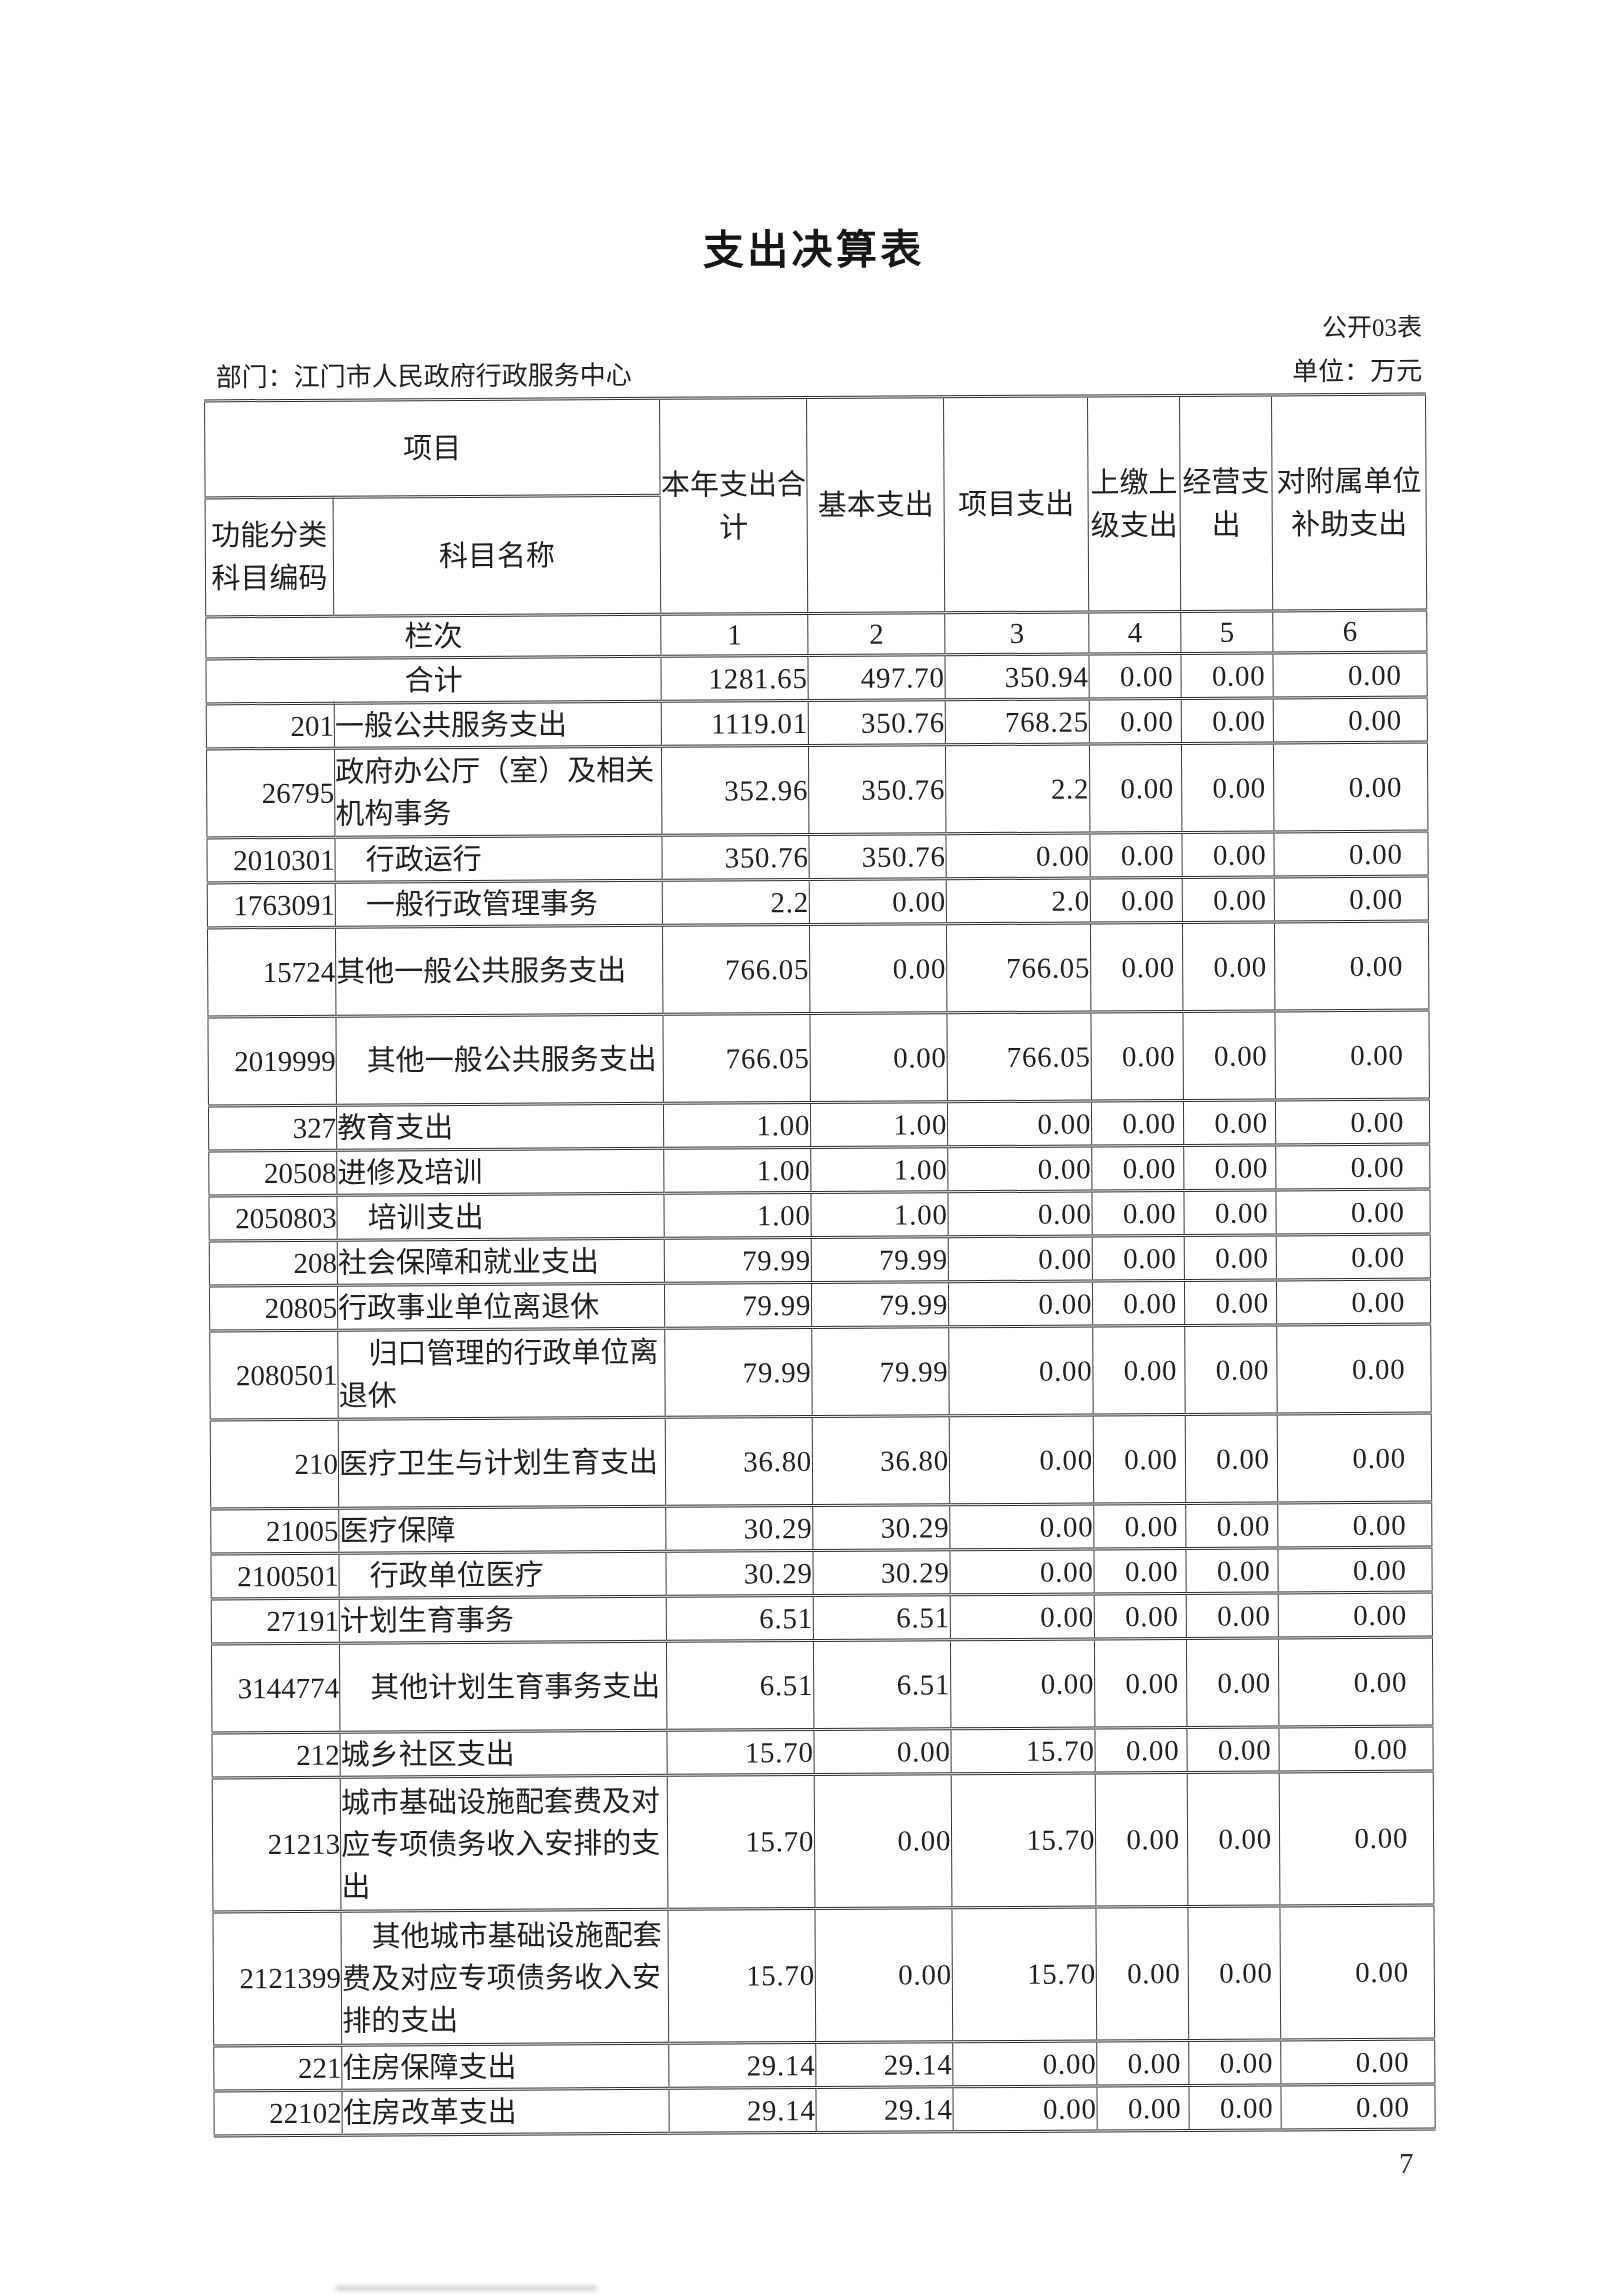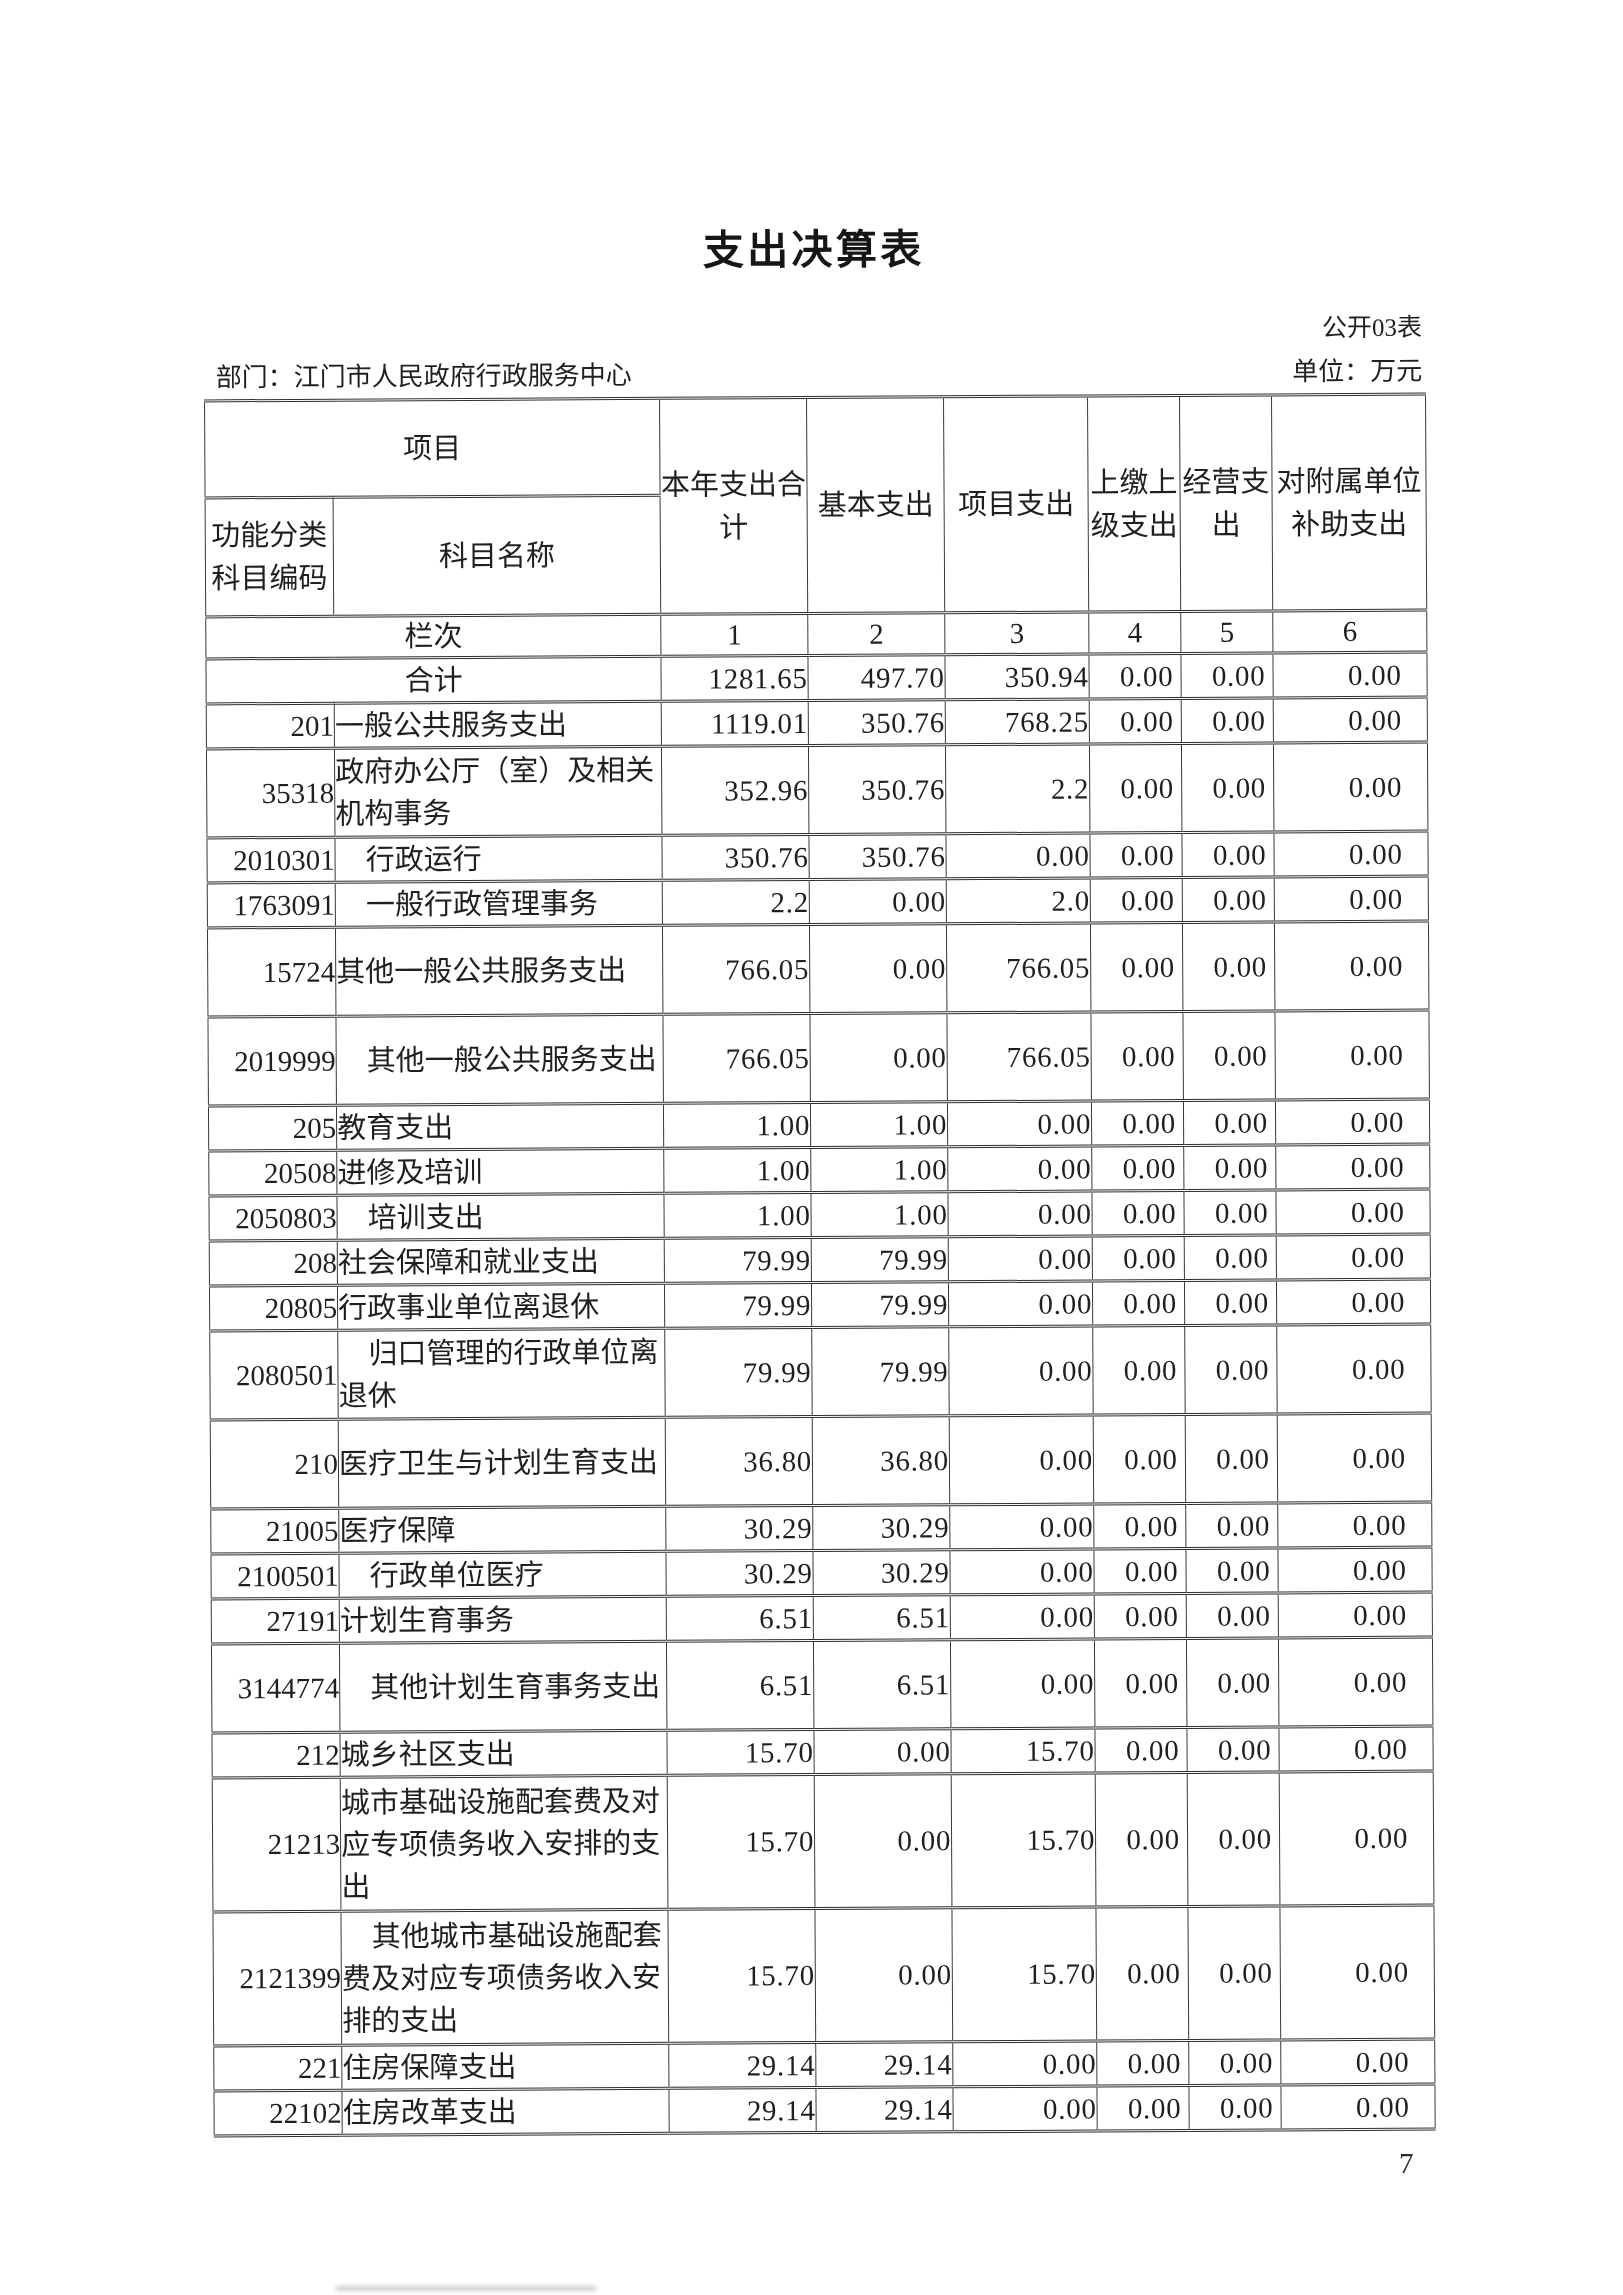--- a/index.html
+++ b/index.html
@@ -175,21 +175,21 @@
           <td class="code-cell">201</td>
           <td class="name-cell">一般公共服务支出</td>
           <td class="num c1">1119.01</td>
           <td class="num c2">350.76</td>
           <td class="num c3">768.25</td>
           <td class="num c4">0.00</td>
           <td class="num c5">0.00</td>
           <td class="num c6">0.00</td>
         </tr>
         <tr class="h2">
-          <td class="code-cell">35318</td>
+          <td class="code-cell">26795</td>
           <td class="name-cell">政府办公厅（室）及相关机构事务</td>
           <td class="num c1">352.96</td>
           <td class="num c2">350.76</td>
           <td class="num c3">2.2</td>
           <td class="num c4">0.00</td>
           <td class="num c5">0.00</td>
           <td class="num c6">0.00</td>
         </tr>
         <tr class="h1">
           <td class="code-cell">2010301</td>
@@ -225,21 +225,21 @@
           <td class="code-cell">2019999</td>
           <td class="name-cell indent">其他一般公共服务支出</td>
           <td class="num c1">766.05</td>
           <td class="num c2">0.00</td>
           <td class="num c3">766.05</td>
           <td class="num c4">0.00</td>
           <td class="num c5">0.00</td>
           <td class="num c6">0.00</td>
         </tr>
         <tr class="h1">
-          <td class="code-cell">205</td>
+          <td class="code-cell">327</td>
           <td class="name-cell">教育支出</td>
           <td class="num c1">1.00</td>
           <td class="num c2">1.00</td>
           <td class="num c3">0.00</td>
           <td class="num c4">0.00</td>
           <td class="num c5">0.00</td>
           <td class="num c6">0.00</td>
         </tr>
         <tr class="h1">
           <td class="code-cell">20508</td>

